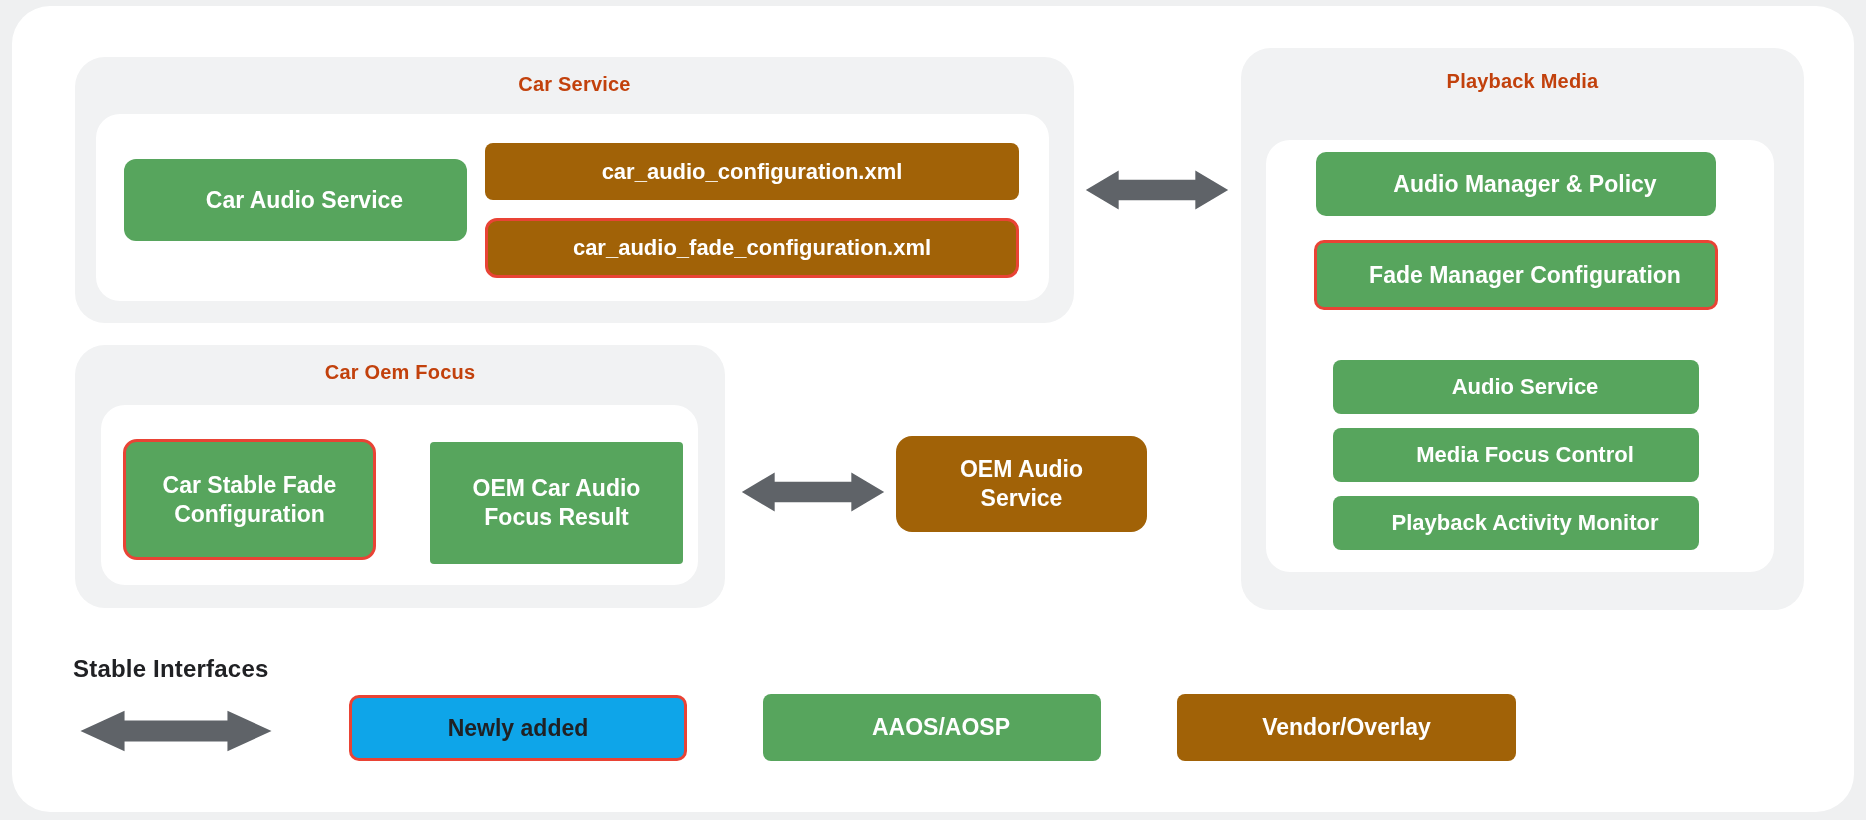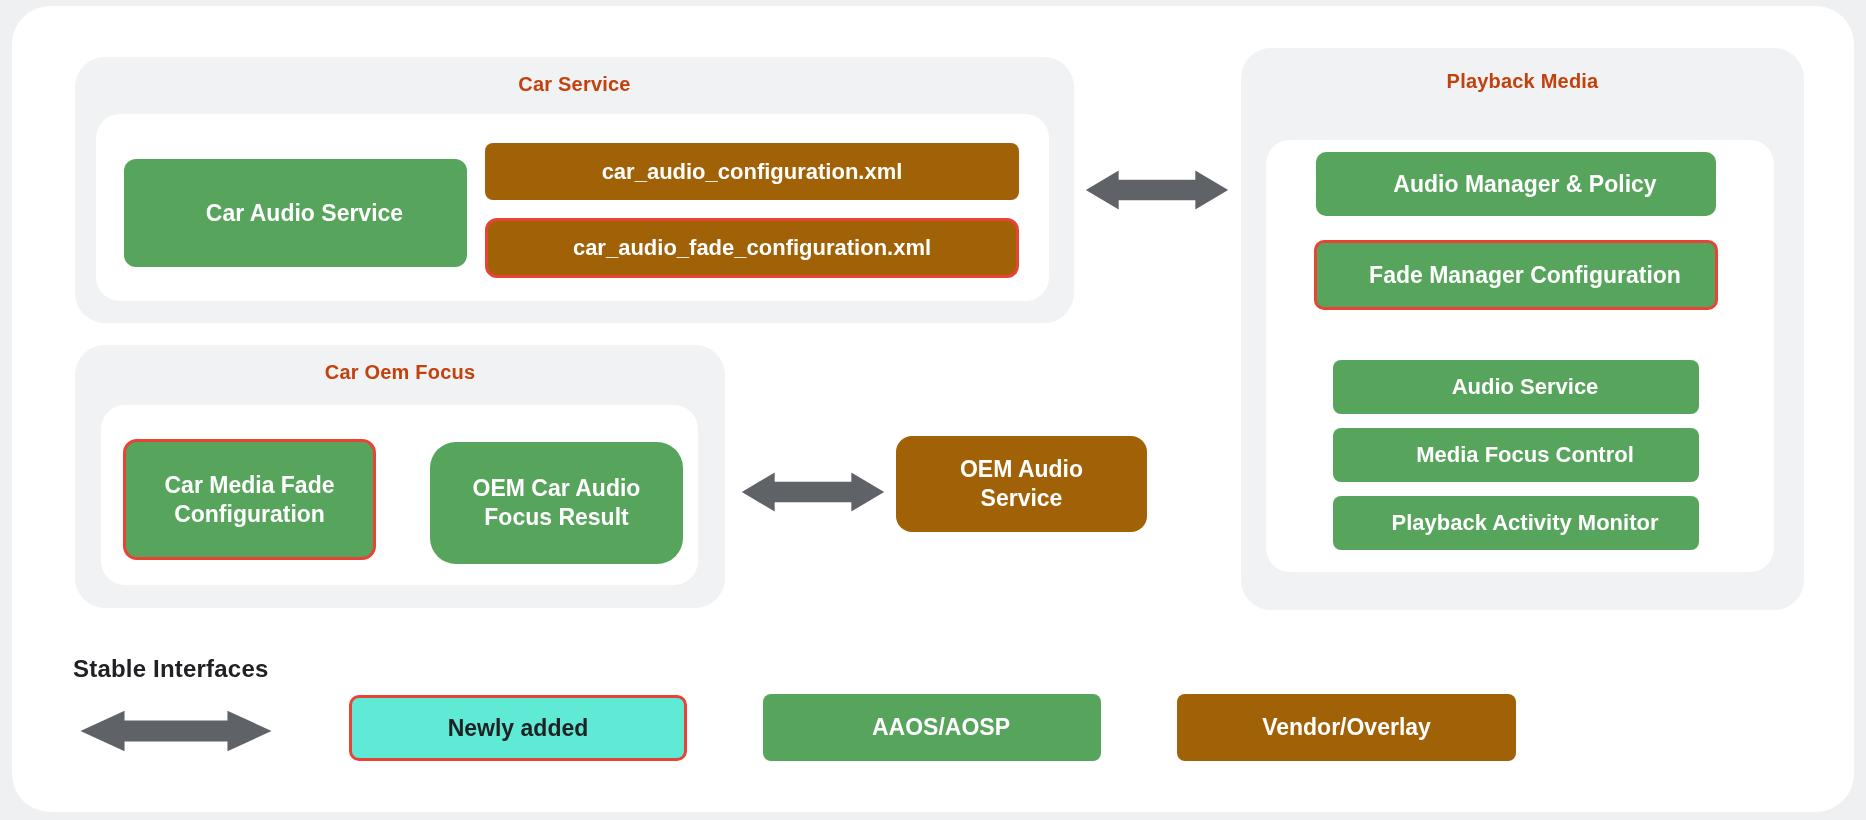--- a/index.html
+++ b/index.html
@@ -54,21 +54,21 @@
   }
   .green{ background:#57a55d;padding-left:18px; }
   .blue{ background:#a16207; }
   .red-border{ border:3px solid #e94335; }
   .arrow{ position:absolute; }
   .arrow svg{ display:block; width:100%; height:100%; }
 
   
   .sec-car-service{ left:75px; top:57px; width:999px; height:266px; }
   .panel-car-service{ left:96px; top:114px; width:953px; height:187px; }
-  .box-car-audio-service{ left:124px; top:159px; width:343px; height:108px; border-radius:12px; font-size:23px; }
+  .box-car-audio-service{ left:124px; top:159px; width:343px; height:82px; border-radius:12px; font-size:23px; }
   .box-cac-xml{ left:485px; top:143px; width:534px; height:57px; border-radius:8px; font-size:22px; }
   .box-cafc-xml{ left:485px; top:218px; width:534px; height:60px; border-radius:12px; font-size:22px; }
 
   
   .arrow-top{ left:1084px; top:164px; width:146px; height:52px; }
   .arrow-mid{ left:740px; top:466px; width:146px; height:52px; }
   .arrow-legend{ left:78px; top:704px; width:196px; height:54px; }
 
   
   .sec-android-media{ left:1241px; top:48px; width:563px; height:562px; }
@@ -76,36 +76,36 @@
   .box-amp{ left:1316px; top:152px; width:400px; height:64px; border-radius:10px; font-size:23px; }
   .box-fmc{ left:1314px; top:240px; width:404px; height:70px; border-radius:10px; font-size:23px; }
   .box-as{ left:1333px; top:360px; width:366px; height:54px; border-radius:8px; font-size:22px; }
   .box-mfc{ left:1333px; top:428px; width:366px; height:54px; border-radius:8px; font-size:22px; }
   .box-pam{ left:1333px; top:496px; width:366px; height:54px; border-radius:8px; font-size:22px; }
 
   
   .sec-car-oem{ left:75px; top:345px; width:650px; height:263px; }
   .panel-car-oem{ left:101px; top:405px; width:597px; height:180px; }
   .box-cafc2{ left:123px; top:439px; width:253px; height:121px; border-radius:14px; font-size:23px; padding:0 14px; }
-  .box-ocafr{ left:430px; top:442px; width:253px; height:122px; border-radius:26px; font-size:23px; padding:0 14px; }
+  .box-ocafr{ left:430px; top:442px; width:253px; height:122px; border-radius:4px; font-size:23px; padding:0 14px; }
 
   
   .box-oas{ left:896px; top:436px; width:251px; height:96px; border-radius:16px; font-size:23px; padding:0 32px; }
 
   
   .legend-title{
     position:absolute;
     left:73px; top:655px;
     font-size:24px;
     font-weight:bold;
     color:#202124;
     letter-spacing:0.2px;
   }
   .box-newly{ left:349px; top:695px; width:338px; height:66px; border-radius:10px;
-              background:#5eead4; border:3px solid #e94335; color:#202124; font-size:23px; }
+              background:#0ea5e9; border:3px solid #e94335; color:#202124; font-size:23px; }
   .box-aaos{ left:763px; top:694px; width:338px; height:67px; border-radius:8px; font-size:23px; }
   .box-vendor{ left:1177px; top:694px; width:339px; height:67px; border-radius:8px; font-size:23px; }
 </style>
 </head>
 <body>
 
 <div class="stage">
   <div class="card"></div>
 
   <div class="section sec-car-service">
@@ -129,21 +129,21 @@
   <div class="nbox green box-amp">Audio Manager &amp; Policy</div>
   <div class="nbox green red-border box-fmc">Fade Manager Configuration</div>
   <div class="nbox green box-as">Audio Service</div>
   <div class="nbox green box-mfc">Media Focus Control</div>
   <div class="nbox green box-pam">Playback Activity Monitor</div>
 
   <div class="section sec-car-oem">
     <div class="section-title">Car Oem Focus</div>
   </div>
   <div class="panel panel-car-oem"></div>
-  <div class="nbox green red-border box-cafc2">Car Media Fade Configuration</div>
+  <div class="nbox green red-border box-cafc2">Car Stable Fade Configuration</div>
   <div class="nbox green box-ocafr">OEM Car Audio Focus Result</div>
 
   <div class="arrow arrow-mid">
     <svg viewBox="0 0 160 56" preserveAspectRatio="none">
       <polygon points="2,28 38,7 38,17 122,17 122,7 158,28 122,49 122,39 38,39 38,49" fill="#5f6368"></polygon>
     </svg>
   </div>
 
   <div class="nbox blue box-oas">OEM Audio Service</div>
 

